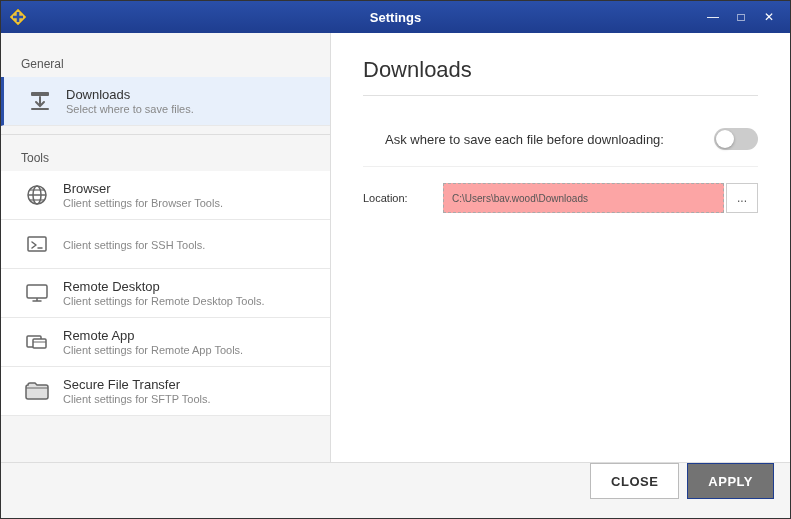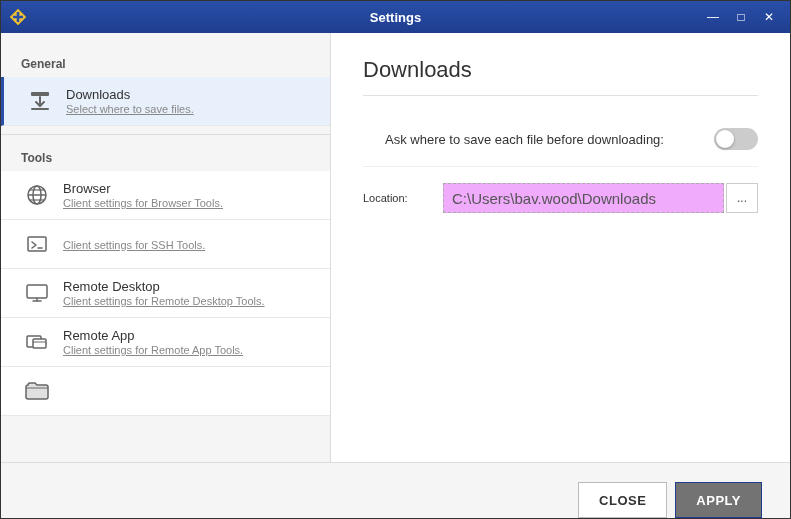--- a/index.html
+++ b/index.html
@@ -85,21 +85,21 @@
     .sidebar {
       width: 330px;
       background: #f5f5f5;
       border-right: 1px solid #ddd;
       padding: 16px 0;
       flex-shrink: 0;
     }
     .sidebar-section-label {
       color: #555;
       font-size: 12px;
-      font-weight: 700;
+      font-weight: 400;
       padding: 8px 20px 6px 20px;
       text-transform: none;
     }
     .sidebar-item {
       display: flex;
       align-items: center;
       padding: 8px 20px;
       cursor: pointer;
       border-bottom: 1px solid #e8e8e8;
       background: white;
@@ -122,21 +122,20 @@
     }
     .sidebar-item-title {
       color: #333;
       font-size: 13px;
       font-weight: 500;
     }
     .sidebar-item-subtitle {
       color: #888;
       font-size: 11px;
       margin-top: 1px;
-      text-decoration: underline;
     }
     .sidebar-divider {
       height: 1px;
       background: #ddd;
       margin: 8px 0;
     }
 
     
     .content-panel {
       flex: 1;
@@ -203,23 +202,23 @@
     }
     .location-label {
       color: #333;
       font-size: 11px;
       min-width: 80px;
     }
     .location-input {
       flex: 1;
       height: 30px;
       border: 1px dashed #aaa;
-      background: #f0abfc;
+      background: #fca5a5;
       padding: 0 8px;
-      font-size: 15px;
+      font-size: 10px;
       color: #555;
       outline: none;
     }
     .browse-btn {
       width: 32px;
       height: 30px;
       background: white;
       border: 1px solid #ccc;
       cursor: pointer;
       display: flex;
@@ -229,23 +228,23 @@
       color: #555;
       margin-left: 2px;
     }
 
     
     .footer {
       height: 56px;
       background: #f5f5f5;
       border-top: 1px solid #ddd;
       display: flex;
-      align-items: flex-end;
+      align-items: flex-start;
       justify-content: flex-end;
-      padding: 0 28px;
+      padding: 0 16px;
       gap: 8px;
       flex-shrink: 0;
     }
     .footer-btn {
       height: 36px;
       min-width: 80px;
       border: 1px solid #bbb;
       background: white;
       cursor: pointer;
       font-size: 13px;
@@ -362,20 +361,24 @@
         </div>
       </div>
 
       <div class="sidebar-item">
         <div class="sidebar-item-icon">
           <svg width="24" height="24" viewBox="0 0 24 24" fill="none">
             <path d="M3 6 Q3 4 5 4 L10 4 L12 6 L21 6 Q23 6 23 8 L23 18 Q23 20 21 20 L3 20 Q1 20 1 18 L1 8 Q1 6 3 6Z" stroke="#666" stroke-width="1.5" fill="#e0e0e0"></path>
             <path d="M1 9 L23 9" stroke="#666" stroke-width="1"></path>
           </svg>
         </div>
+        <div class="sidebar-item-text">
+          <div class="sidebar-item-title">Secure File Transfer</div>
+          <div class="sidebar-item-subtitle">Client settings for SFTP Tools.</div>
+        </div>
       </div>
     </div>
 
     <div class="content-panel">
       <div class="content-title">Downloads</div>
 
       <div class="setting-row">
         <span class="setting-label">Ask where to save each file before downloading:</span>
         <div class="toggle-switch off">
           <div class="toggle-knob"></div>

